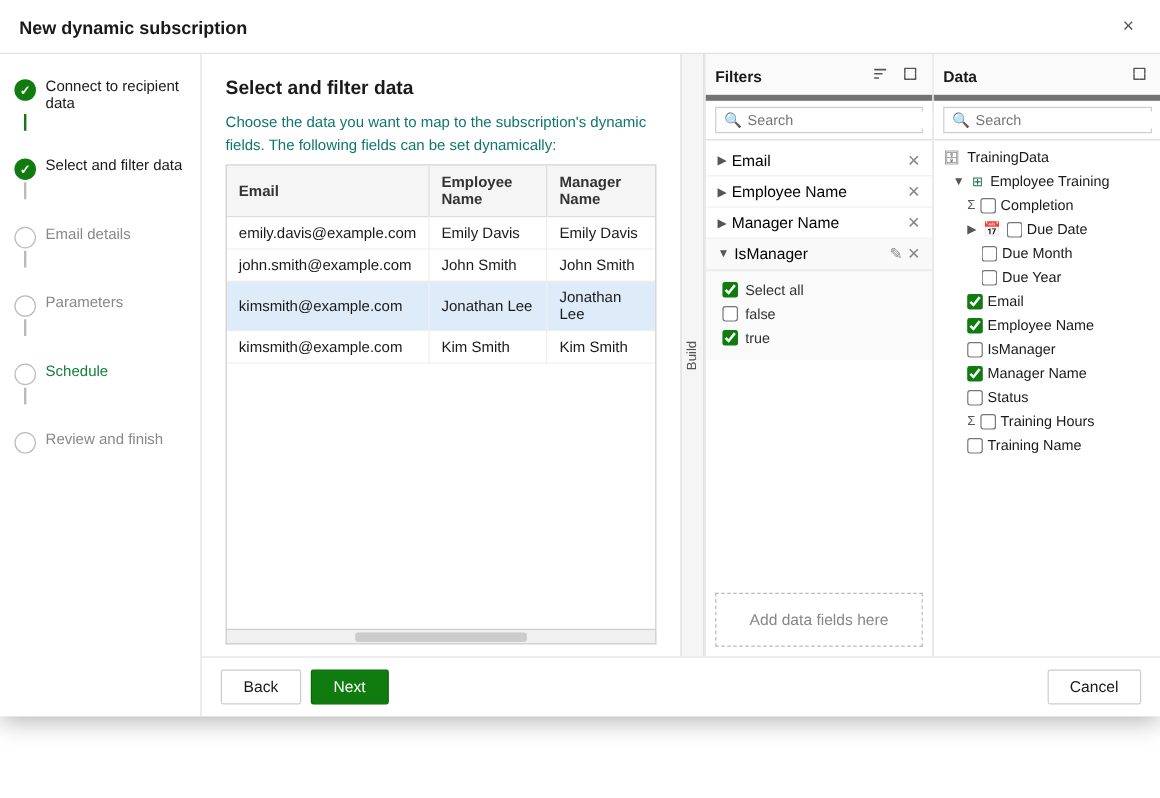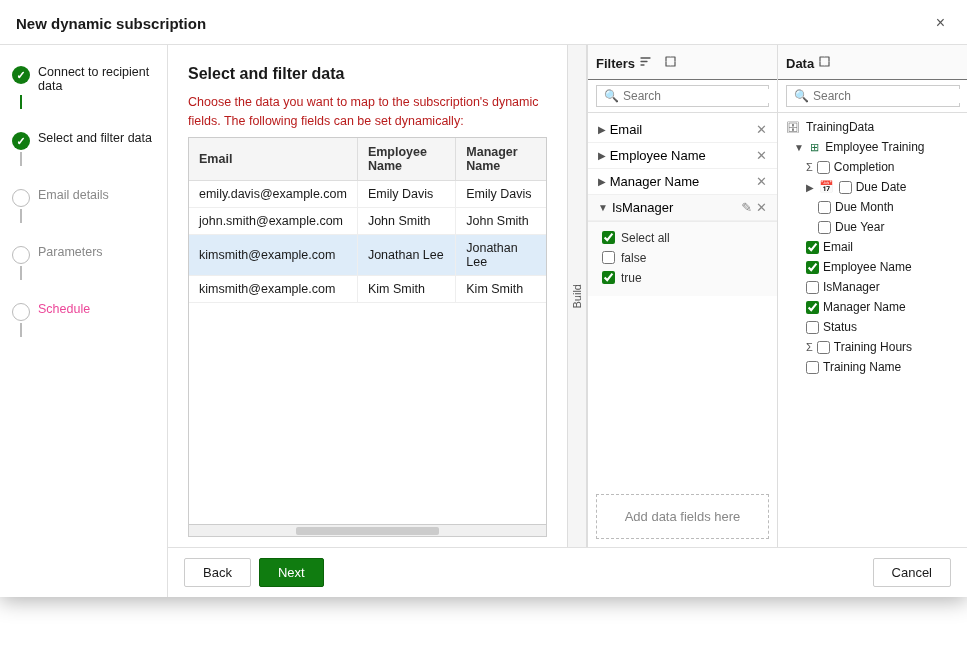--- a/index.html
+++ b/index.html
@@ -59,21 +59,21 @@
     .content-area {
       flex: 1; display: flex; overflow: hidden;
     }
     .left-panel {
       flex: 1; padding: 20px 20px 10px;
       display: flex; flex-direction: column;
       overflow: hidden;
       min-width: 0;
     }
     .section-title { font-size: 16px; font-weight: 600; margin-bottom: 10px; color: #1a1a1a; }
-    .description { font-size: 12.5px; color: #b91c1c; margin-bottom: 6px; line-height: 1.5; }
+    .description { font-size: 12.5px; color: #0f766e; margin-bottom: 6px; line-height: 1.5; }
     .bullet-list { margin-left: 20px; margin-bottom: 12px; }
     .bullet-list li { font-size: 12.5px; color: #333; line-height: 1.7; }
 
     .data-table-container {
       flex: 1; border: 1px solid #ccc; overflow: auto;
       min-height: 0;
     }
     table { width: 100%; border-collapse: collapse; }
     thead tr { background: #f5f5f5; border-bottom: 1px solid #ddd; }
     th { padding: 7px 10px; text-align: left; font-weight: 600; font-size: 12.5px; color: #333; border-right: 1px solid #ddd; }
@@ -106,23 +106,23 @@
       display: flex; flex-direction: column;
       border-right: 1px solid #ddd;
       overflow: hidden;
     }
     .data-panel {
       width: 190px; flex-shrink: 0;
       display: flex; flex-direction: column;
       overflow: hidden;
     }
     .panel-header {
-      display: flex; align-items: center; justify-content: flex-start;
+      display: flex; align-items: center; justify-content: space-between;
       padding: 8px 8px 6px;
-      border-bottom: 1px solid #737373;
+      border-bottom: 5px solid #737373;
       background: #fafafa;
     }
     .panel-title { font-weight: 600; font-size: 13px; color: #1a1a1a; }
     .panel-header-actions { display: flex; gap: 4px; }
     .panel-icon-btn {
       background: none; border: none; cursor: pointer; padding: 2px 4px; color: #555; font-size: 13px;
     }
     .search-box {
       padding: 5px 8px; border-bottom: 1px solid #ddd;
     }
@@ -243,25 +243,29 @@
         <div class="wizard-step">
           <div class="step-indicator inactive"></div>
           <span class="step-label" style="color:#888;">Parameters</span>
         </div>
         <div style="width:2px;height:14px;background:#bbb;margin:2px 0 2px 8px;"></div>
       </div>
 
       <div style="display:flex;flex-direction:column;align-items:flex-start;">
         <div class="wizard-step">
           <div class="step-indicator inactive"></div>
-          <span class="step-label" style="color:#ec4899;">Schedule</span>
+          <span class="step-label" style="color:#15803d;">Schedule</span>
         </div>
         <div style="width:2px;height:14px;background:#bbb;margin:2px 0 2px 8px;"></div>
       </div>
 
+      <div class="wizard-step">
+        <div class="step-indicator inactive"></div>
+        <span class="step-label" style="color:#888;">Review and finish</span>
+      </div>
     </div>
 
     <div class="main-content">
       <div class="content-area">
 
         <div class="left-panel">
           <div class="section-title">Select and filter data</div>
           <p class="description">Choose the data you want to map to the subscription's dynamic fields. The following fields can be set dynamically:</p>
           <div class="data-table-container">
             <table>

